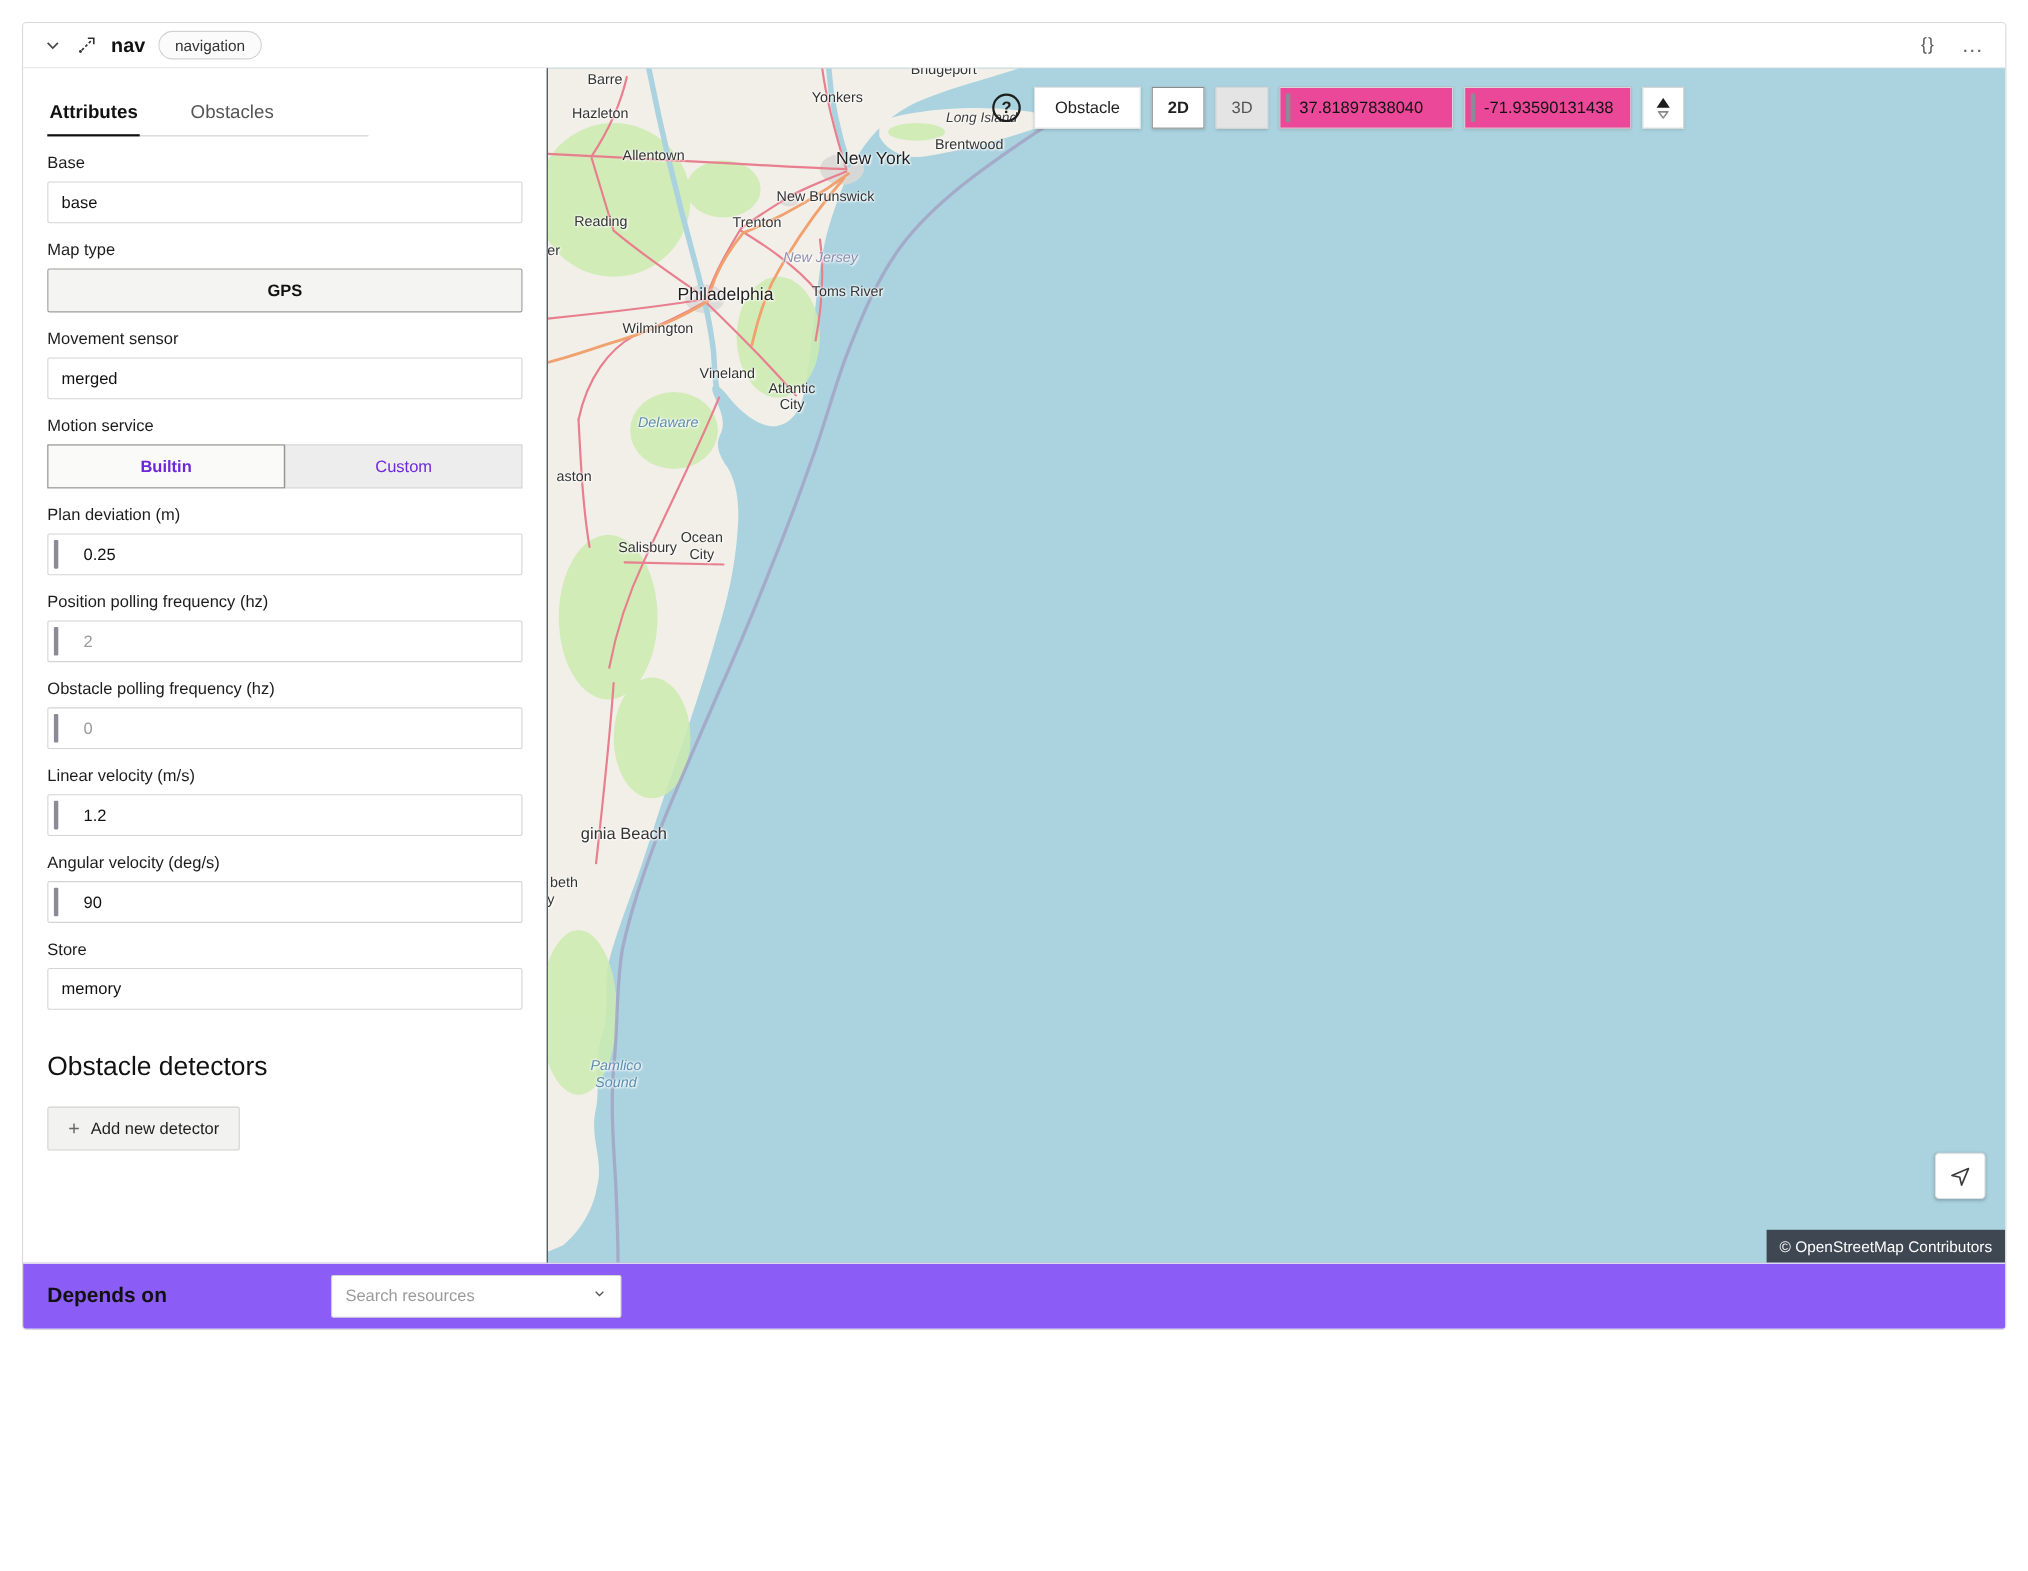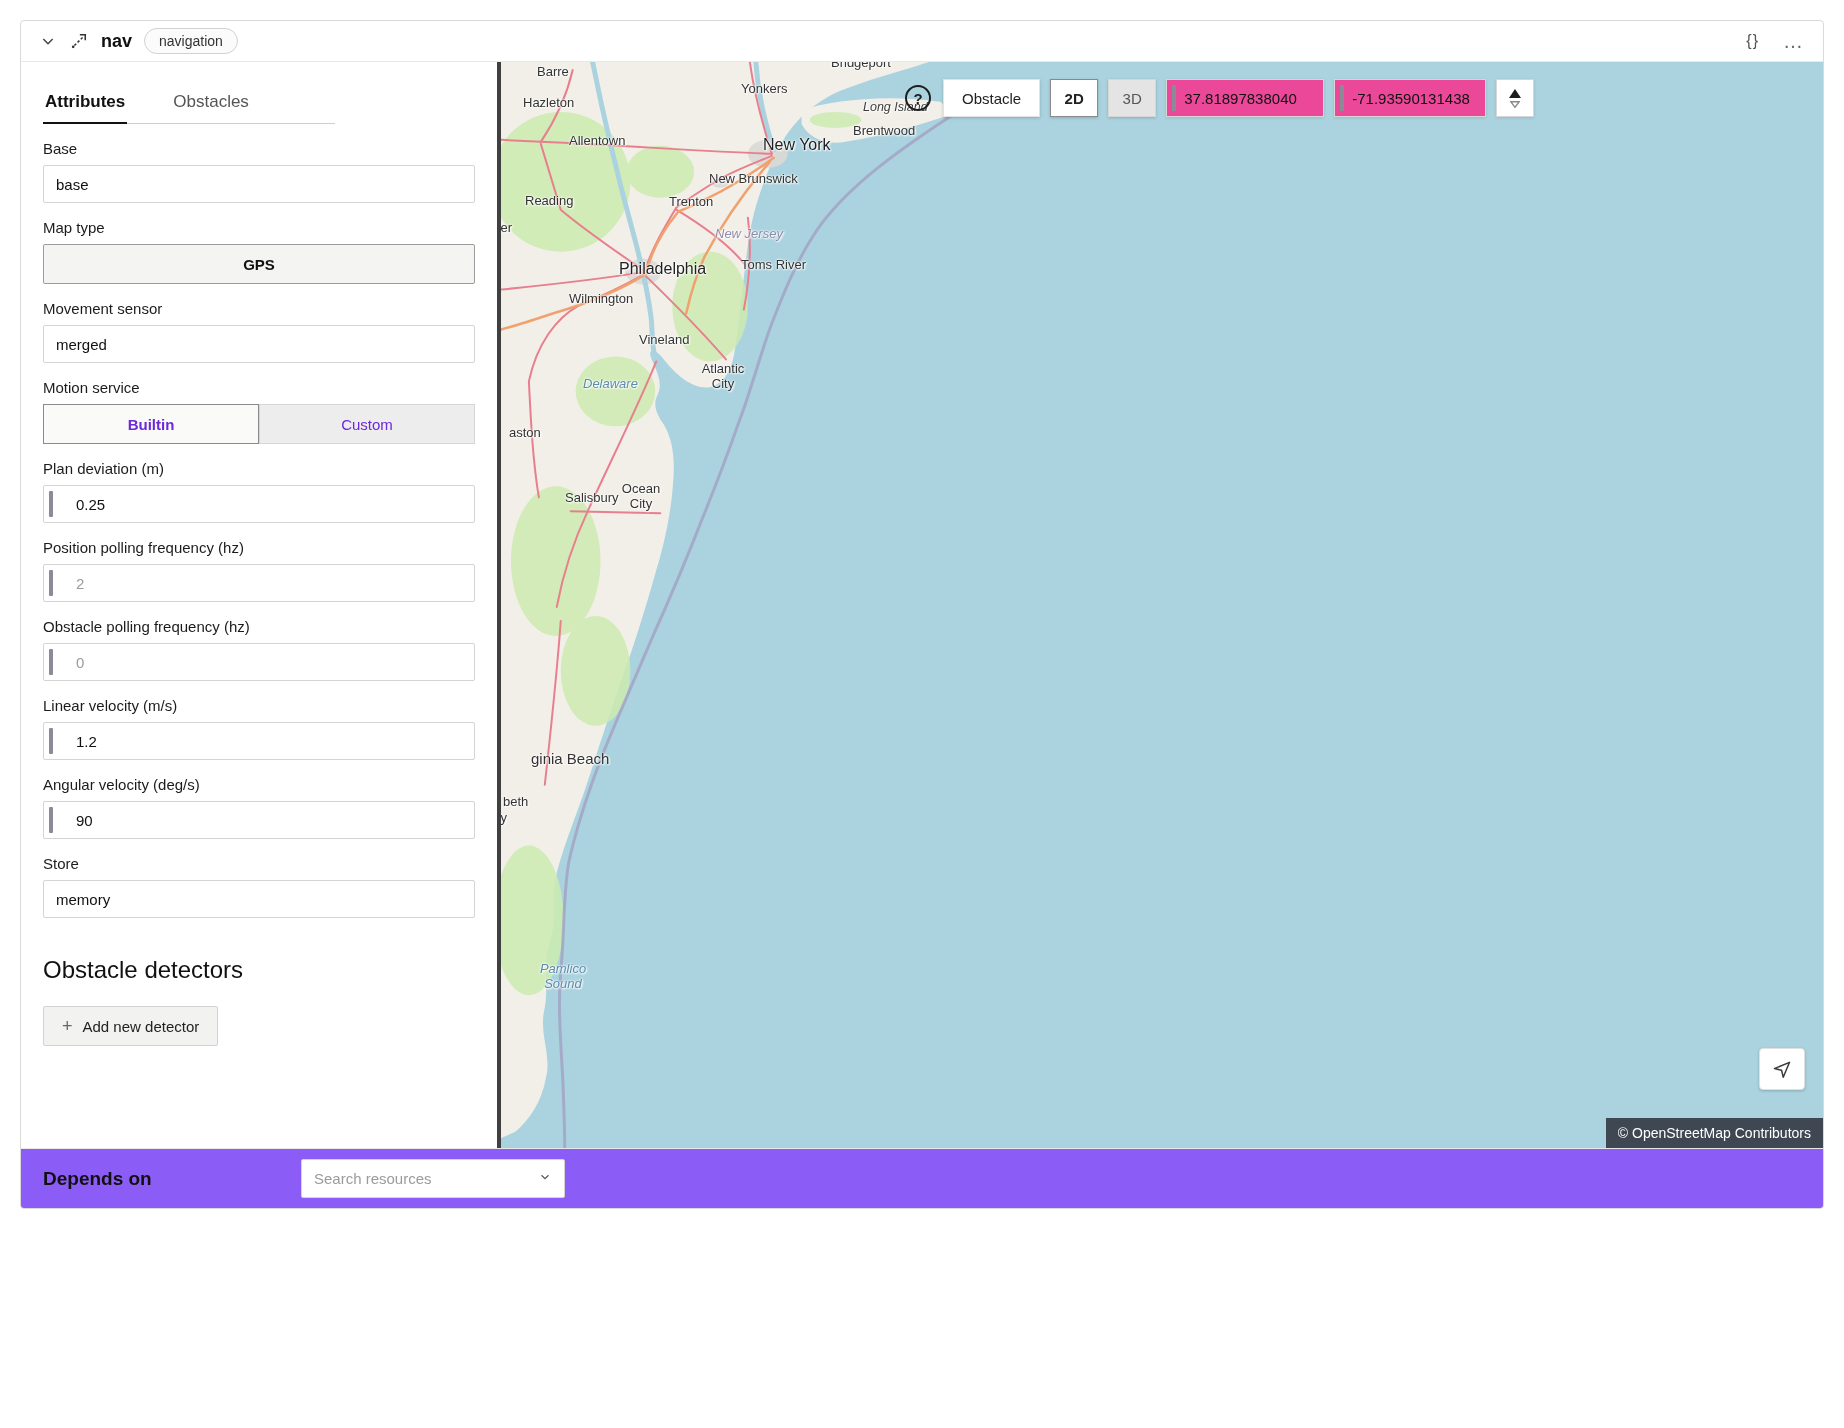--- a/index.html
+++ b/index.html
@@ -45,21 +45,21 @@
              font-size:15px; cursor:pointer; background:#ededed; border:1px solid #d6d6d6; color:#6d28d9; }
   .seg-opt.active { background:#fafaf8; border:1px solid #8a8a8a; font-weight:700; z-index:1; }
 
   .section-heading { font-size:24px; font-weight:400; margin:38px 0 22px; color:#111; }
   .add-btn { display:inline-flex; align-items:center; gap:10px; height:40px; padding:0 18px;
              background:#f2f2f0; border:1px solid #d2d2d2; border-radius:2px; font-family:inherit;
              font-size:15px; color:#222; cursor:pointer; }
   .add-btn .plus { font-size:18px; color:#666; line-height:1; }
 
   
-  .map { flex:1 1 auto; position:relative; background:#aad3df; overflow:hidden; border-left:4px solid #404040; }
+  .map { flex:1 1 auto; position:relative; background:#aad3df; overflow:hidden; border-left:1px solid #404040; }
   .map svg.base { position:absolute; inset:0; width:100%; height:100%; }
 
   .ml { position:absolute; font-size:13px; color:#333; line-height:1.15; white-space:pre-line;
         text-shadow:0 0 2px #fff, 0 0 3px #fff, 1px 1px 2px #fff; pointer-events:none; }
   .ml.big { font-size:16px; color:#1f1f1f; }
   .ml.med { font-size:15px; }
   .ml.state { font-style:italic; color:#8e8cab; }
   .ml.water { font-style:italic; color:#5b8cae; }
   .ml.island { font-style:italic; color:#3d3d3d; font-size:12.5px; }
   .ml.center { transform:translateX(-50%); text-align:center; }
@@ -258,21 +258,21 @@
         <span class="ml city" style="left:352px; top:62px;">Brentwood</span>
         <span class="ml city" style="left:208px; top:110px;">New Brunswick</span>
         <span class="ml city" style="left:24px;  top:132px;">Reading</span>
         <span class="ml city" style="left:168px; top:133px;">Trenton</span>
         <span class="ml state" style="left:214px; top:165px;">New Jersey</span>
         <span class="ml city" style="left:-4px;  top:159px;">ter</span>
         <span class="ml big" style="left:118px; top:198px;">Philadelphia</span>
         <span class="ml city" style="left:240px; top:196px;">Toms River</span>
         <span class="ml city" style="left:68px;  top:230px;">Wilmington</span>
         <span class="ml city" style="left:138px; top:271px;">Vineland</span>
-        <span class="ml city center" style="left:222px; top:300px;">Atlantic
+        <span class="ml city center" style="left:222px; top:284px;">Atlantic
 City</span>
         <span class="ml water" style="left:82px;  top:315px;">Delaware</span>
         <span class="ml city" style="left:8px;   top:364px;">aston</span>
         <span class="ml city" style="left:64px;  top:429px;">Salisbury</span>
         <span class="ml city center" style="left:140px; top:420px;">Ocean
 City</span>
         <span class="ml med" style="left:30px;  top:688px;">ginia Beach</span>
         <span class="ml city" style="left:2px;   top:733px;">beth</span>
         <span class="ml city" style="left:-4px;  top:749px;">ty</span>
         <span class="ml water center" style="left:62px; top:900px;">Pamlico

